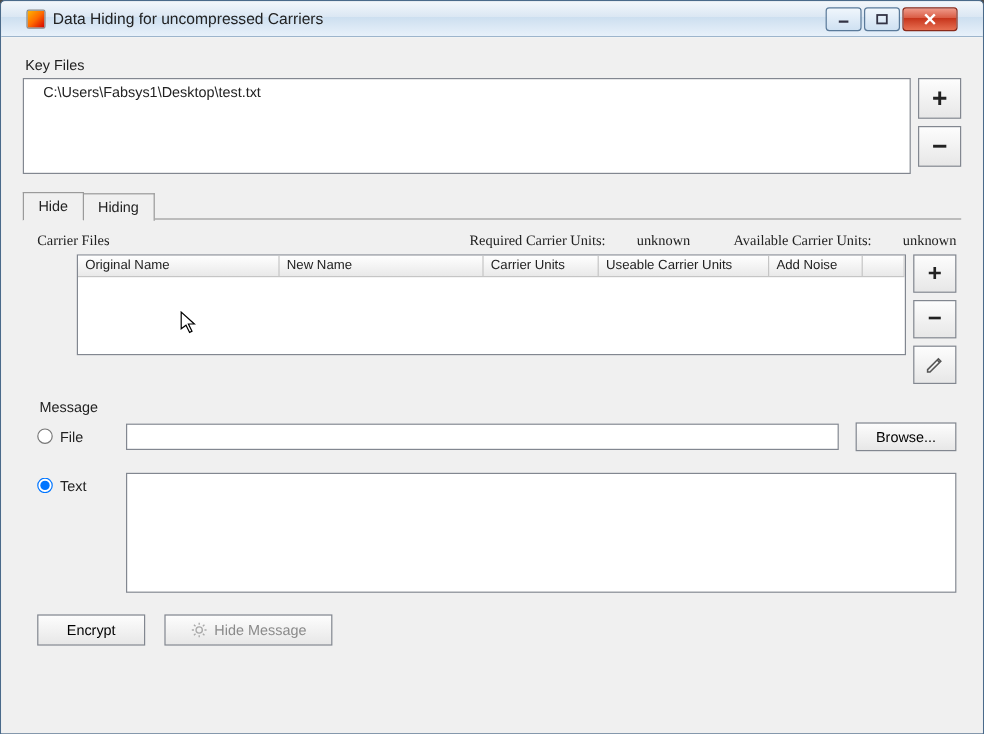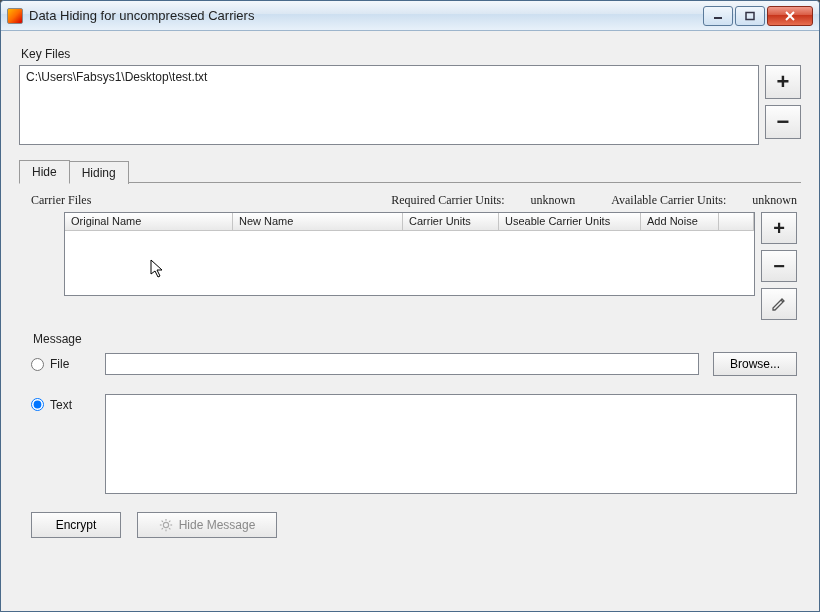--- a/index.html
+++ b/index.html
@@ -7,21 +7,21 @@
   .window {
     width:820px; height:612px; position:relative;
     background:#fff; border:1px solid #4a6a8a; border-radius:4px 4px 0 0;
     box-shadow:0 0 6px rgba(0,0,0,0.5);
     display:flex; flex-direction:column;
   }
   .titlebar {
     height:30px;
     background:linear-gradient(to bottom,#f3f7fb 0%,#dbe7f3 45%,#cddff0 46%,#e8f1fa 100%);
     border-bottom:1px solid #9db5cc;
-    display:flex; align-items:center; padding:0 6px;
+    display:flex; align-items:center; padding:0 21px;
     border-radius:4px 4px 0 0;
   }
   .titlebar .app-icon {
     width:16px; height:16px; margin-right:6px;
     background:linear-gradient(135deg,#ffb400 0%,#ff6a00 50%,#d40000 100%);
     border:1px solid #888; border-radius:2px;
   }
   .titlebar .title { flex:1; font-size:13px; color:#222; }
   .winbtns { display:flex; gap:0; }
   .winbtn {
@@ -37,21 +37,21 @@
     border-color:#8a2a1a; color:#fff;
   }
   .winbtn svg { width:12px; height:10px; }
   .client {
     flex:1; background:#f0f0f0; padding:14px 18px 18px 18px; position:relative;
     display:flex; flex-direction:column;
   }
   .section-label { font-size:12px; margin:2px 0 4px 2px; }
   .keyfiles-row { display:flex; gap:6px; }
   .key-list {
-    flex:1; height:80px; background:#fff; border:1px solid #828790; padding:4px 6px;
+    flex:1; height:80px; background:#fff; border:1px solid #828790; padding:4px 16px;
     font-size:12px; overflow:auto;
   }
   .side-btns { display:flex; flex-direction:column; gap:6px; }
   .sq-btn {
     width:36px; height:34px; border:1px solid #828790;
     background:linear-gradient(to bottom,#fdfdfd,#e7e7e7);
     display:flex; align-items:center; justify-content:center;
     font-size:22px; font-weight:bold; cursor:pointer;
   }
   .sq-btn.small { height:32px; font-size:20px; }
@@ -77,21 +77,21 @@
   }
   .grid-head {
     display:flex; height:18px; background:linear-gradient(to bottom,#fff,#e9e9e9);
     border-bottom:1px solid #c5c5c5; font-size:11px; color:#222;
   }
   .gh {
     border-right:1px solid #c5c5c5; padding:2px 6px; overflow:hidden; white-space:nowrap;
   }
   .msg-area { margin-top:12px; }
   .msg-row { display:flex; align-items:center; gap:14px; margin-top:6px; }
-  .radio { display:flex; align-items:flex-end; gap:6px; font-size:12px; width:60px; }
+  .radio { display:flex; align-items:flex-start; gap:6px; font-size:12px; width:60px; }
   .radio input { margin:0; }
   .file-input {
     flex:1; height:22px; border:1px solid #828790; background:#fff; padding:2px 4px; font-size:12px;
   }
   .browse-btn {
     width:84px; height:24px; border:1px solid #828790;
     background:linear-gradient(to bottom,#fdfdfd,#e7e7e7); cursor:pointer; font-size:12px;
   }
   .textarea-wrap { display:flex; gap:14px; margin-top:18px; }
   .msg-textarea {

